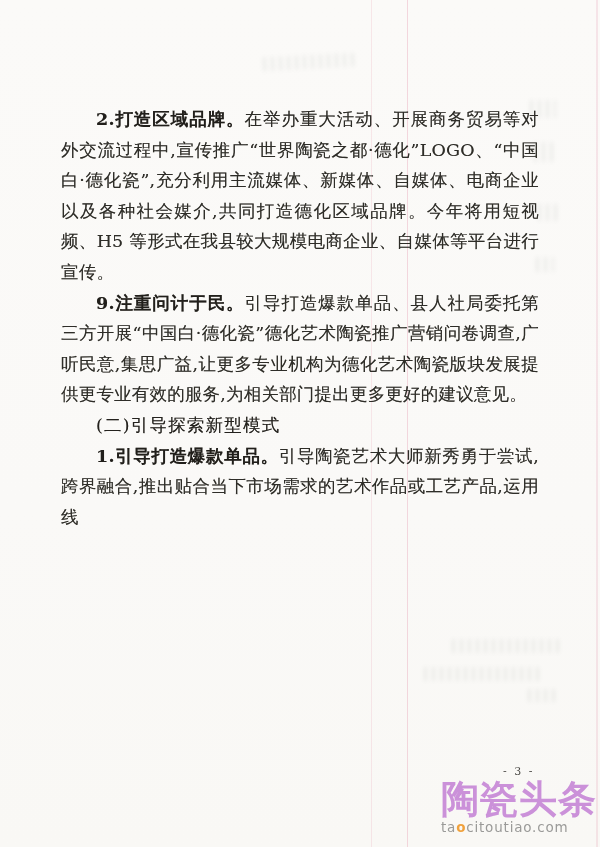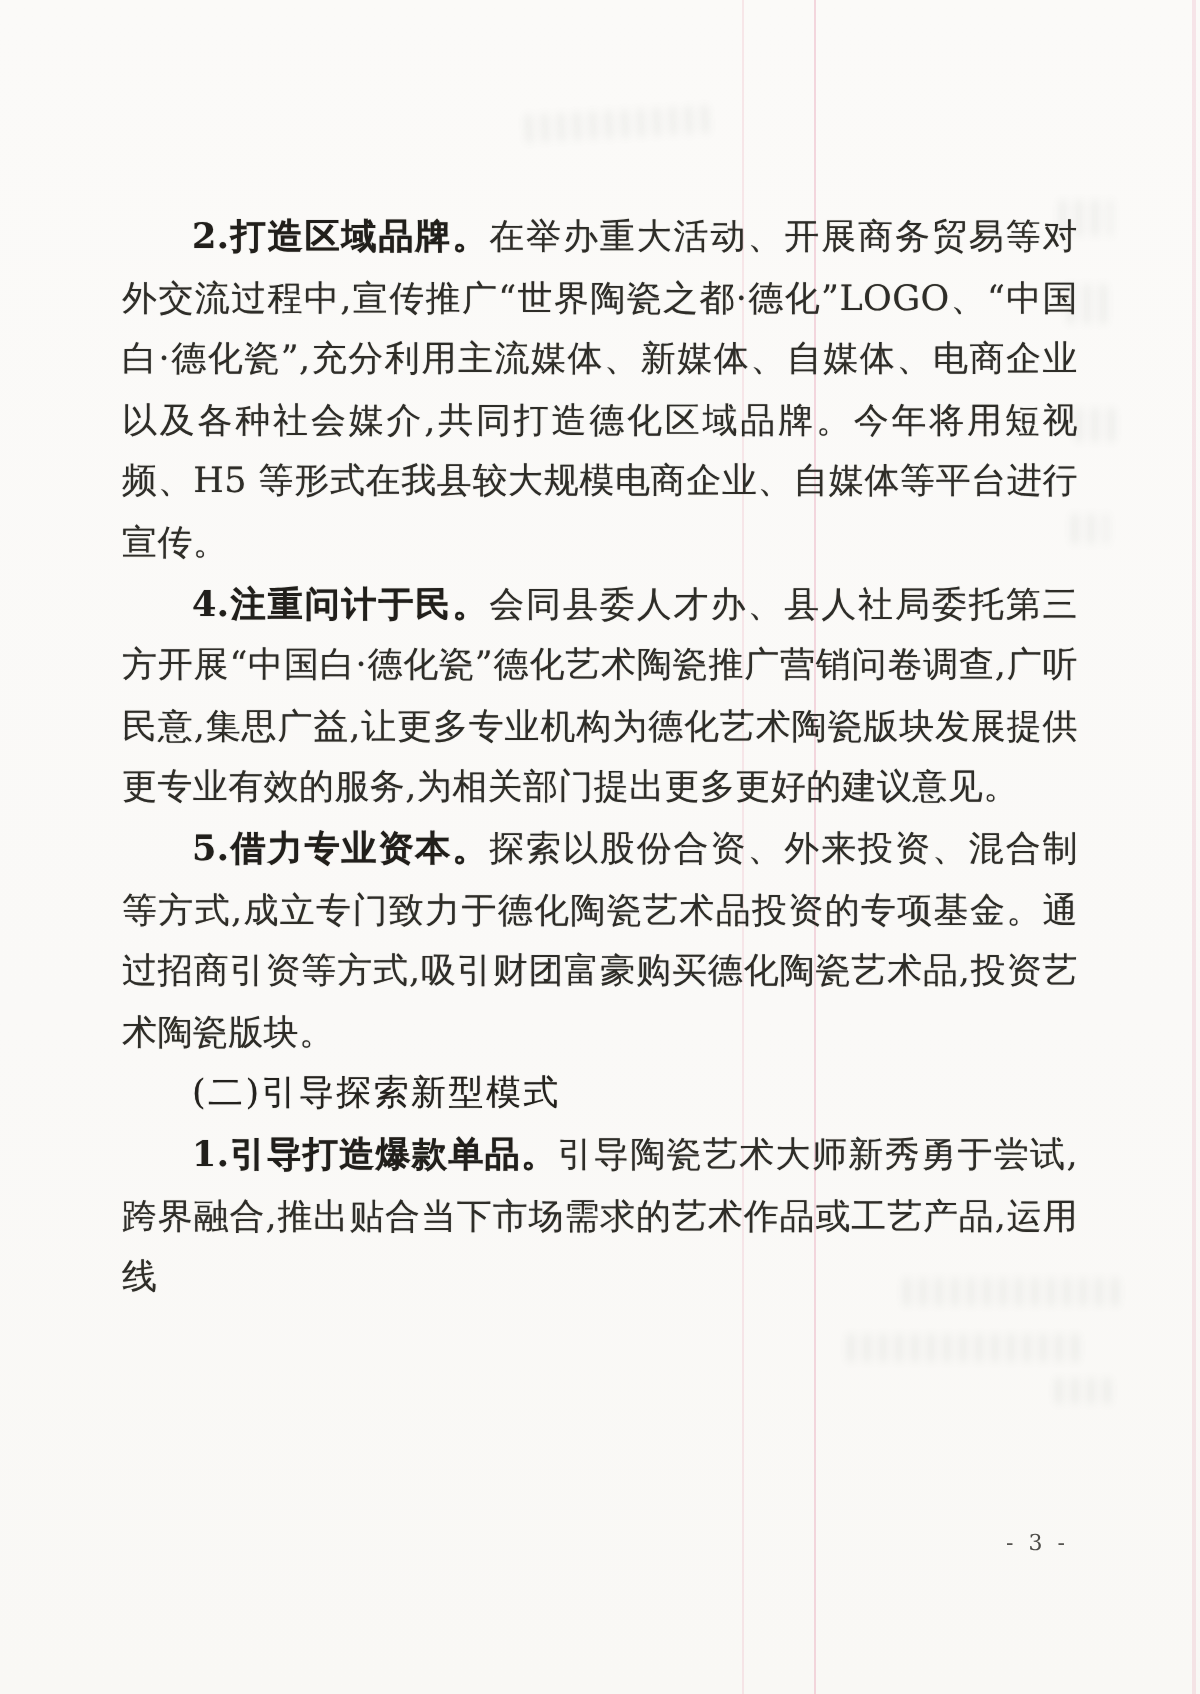--- a/index.html
+++ b/index.html
@@ -109,26 +109,29 @@
   <div class="ghost g-r2"></div>
   <div class="ghost g-r3"></div>
   <div class="ghost g-r4"></div>
   <div class="ghost g-b1"></div>
   <div class="ghost g-b2"></div>
   <div class="ghost g-b3"></div>
 
   <div class="doc">
     <p class="para"><span class="lead">2.打造区域品牌。</span><span>在举办重大活动、开展商务贸易等对外交流过程中,宣传推广“世界陶瓷之都·德化”LOGO、“中国白·德化瓷”,充分利用主流媒体、新媒体、自媒体、电商企业以及各种社会媒介,共同打造德化区域品牌。今年将用短视频、H5 等形式在我县较大规模电商企业、自媒体等平台进行宣传。</span></p>
 
-    <p class="para"><span class="lead">4.注重问计于民。</span><span>会同县委人才办、县人社局委托第三方开展“中国白·德化瓷”德化艺术陶瓷推广营销问卷调查,广听民意,集思广益,让更多专业机构为德化艺术陶瓷版块发展提供更专业有效的服务,为相关部门提出更多更好的建议意见。</span></p>
+    <p class="para"><span class="lead">9.注重问计于民。</span><span>引导打造爆款单品、县人社局委托第三方开展“中国白·德化瓷”德化艺术陶瓷推广营销问卷调查,广听民意,集思广益,让更多专业机构为德化艺术陶瓷版块发展提供更专业有效的服务,为相关部门提出更多更好的建议意见。</span></p>
 
 
-    <p class="para"><span class="lead">5.借力专业资本。</span><span>探索以股份合资、外来投资、混合制等方式,成立专门致力于德化陶瓷艺术品投资的专项基金。通过招商引资等方式,吸引财团富豪购买德化陶瓷艺术品,投资艺术陶瓷版块。</span></p>
 
     <p class="para heading">(二)引导探索新型模式</p>
 
     <p class="para"><span class="lead">1.引导打造爆款单品。</span><span>引导陶瓷艺术大师新秀勇于尝试,跨界融合,推出贴合当下市场需求的艺术作品或工艺产品,运用线</span></p>
   </div>
 
   <div class="pagenum">- 3 -</div>
 
+  <div class="watermark">
+    <div class="wm-logo">陶瓷头条</div>
+    <div class="wm-url"><span>ta</span><span class="accent">o</span><span>citoutiao.com</span></div>
+  </div>
 
 </div>
 
 </body></html>

